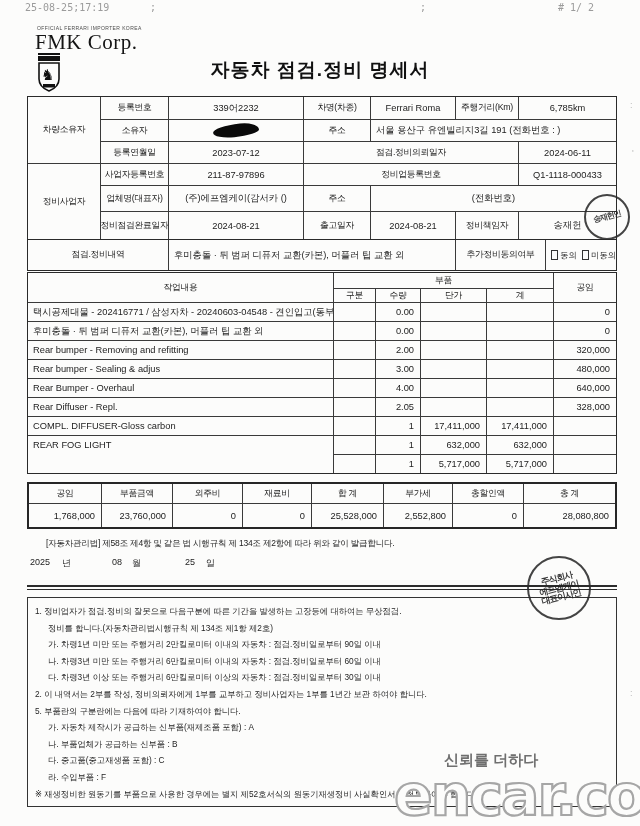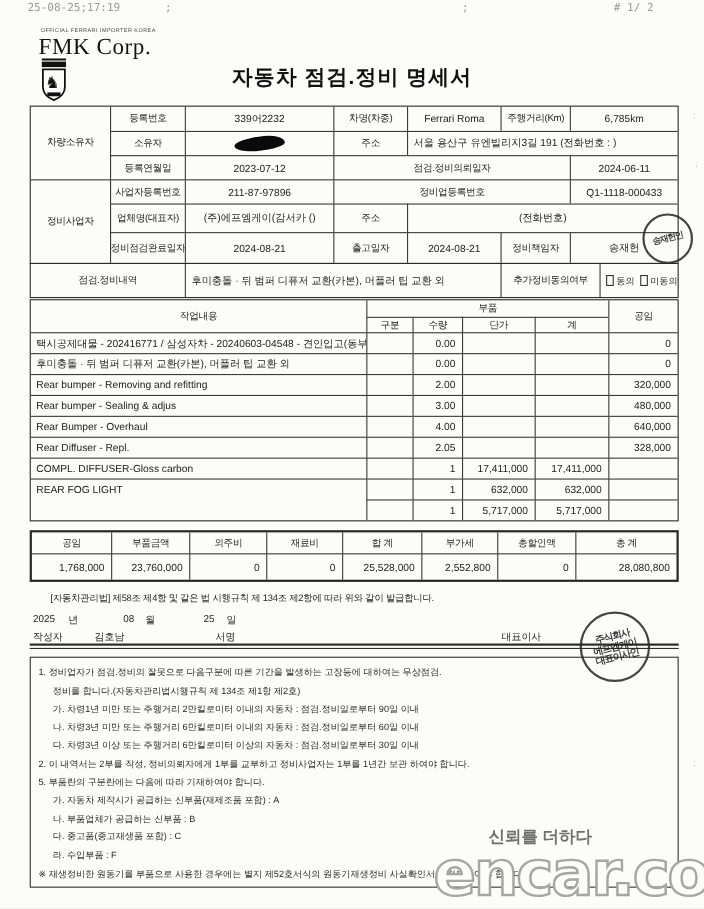--- a/index.html
+++ b/index.html
@@ -235,26 +235,20 @@
 
   <div class="law">[자동차관리법] 제58조 제4항 및 같은 법 시행규칙 제 134조 제2항에 따라 위와 같이 발급합니다.</div>
   <div class="dline">
     <span style="left:30px">2025</span>
     <span style="left:62px">년</span>
     <span style="left:112px">08</span>
     <span style="left:132px">월</span>
     <span style="left:185px">25</span>
     <span style="left:206px">일</span>
   </div>
-  <div class="wline">
-    <span style="left:30px">작성자</span>
-    <span style="left:86px">김호남</span>
-    <span style="left:196px">서명</span>
-    <span style="left:456px">대표이사</span>
-  </div>
   <div class="dblrule"></div>
 
   <div class="stamp mgr">
     <span class="tx">송재헌인</span>
   </div>
   <div class="stamp ceo">
     <span class="tx">
       <span>주식회사</span><br>
       <span>에프엠케이</span><br>
       <span>대표이사인</span>

